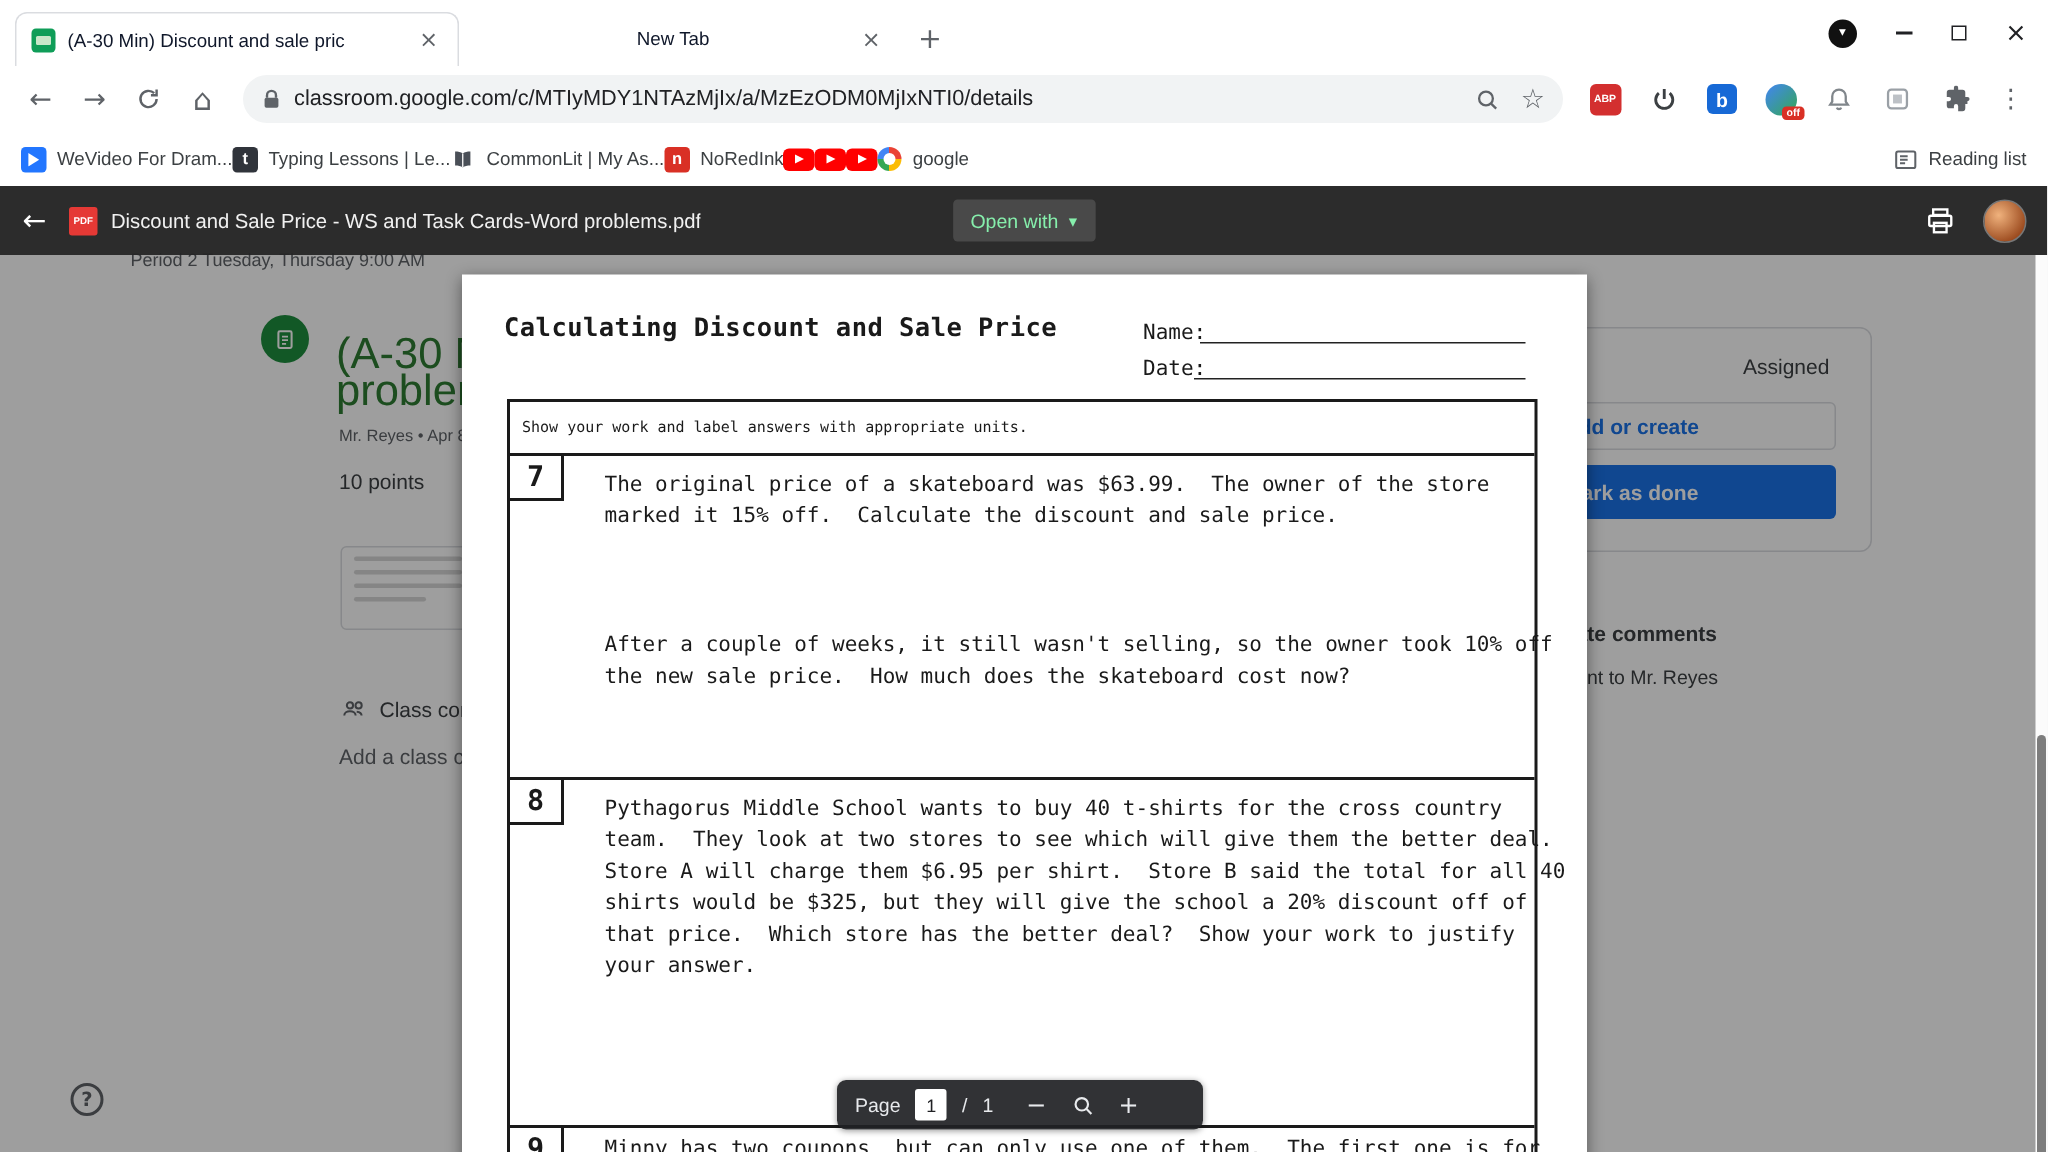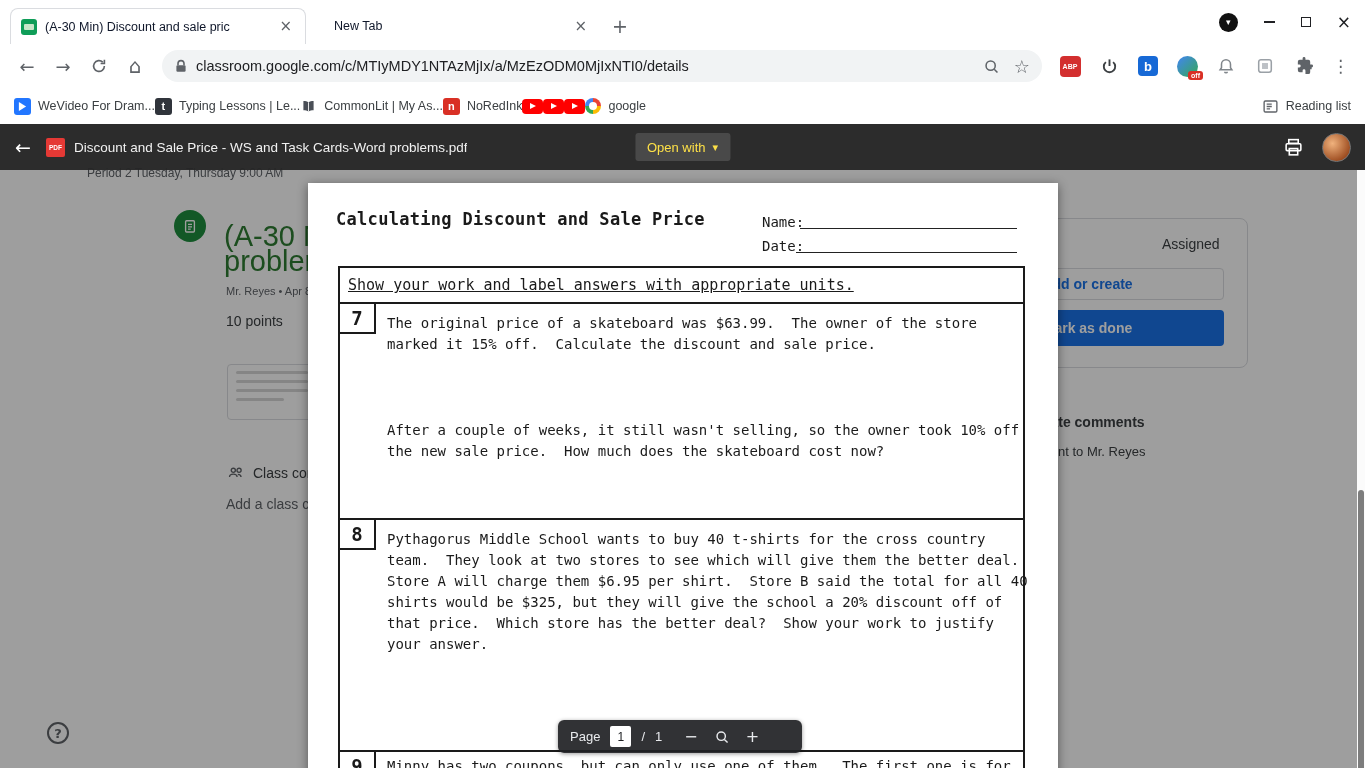--- a/index.html
+++ b/index.html
@@ -83,37 +83,37 @@
   .scrim { position:absolute; inset:0; background:rgba(0,0,0,0.38); z-index:2; }
 
   
   .pdf-page { position:absolute; left:308px; top:59px; width:750px; height:920px; background:#fff;
               z-index:3; box-shadow:0 2px 10px rgba(0,0,0,0.45); }
   .ws { font-family:"DejaVu Sans Mono", monospace; color:#1a1a1a; }
   .ws-title { font-size:17px; font-weight:bold; letter-spacing:0.3px; }
   .ws-label { font-size:14px;margin-left:16px; }
   .ws-line { border-bottom:1.6px solid #222; }
   .ws-table { position:absolute; left:30px; top:83px; width:687px; border:2px solid #1a1a1a; }
-  .trow-instr { height:34px; display:flex; align-items:center; padding-left:8px; font-size:15px;text-decoration:underline; }
+  .trow-instr { height:34px; display:flex; align-items:center; padding-left:8px; font-size:10px; }
   .trow { position:relative; border-top:2px solid #1a1a1a; }
   .numbox { position:absolute; left:0; top:0; width:36px; height:30px; border-right:2px solid #1a1a1a;
             border-bottom:2px solid #1a1a1a; display:flex; align-items:center; justify-content:center;
             font-size:19px; font-weight:bold; }
-  .ptext { margin-left:47px; padding:9px 15px 0 0; font-size:14px; line-height:21px; white-space:pre; }
+  .ptext { margin-left:63px; padding:9px 15px 0 0; font-size:14px; line-height:21px; white-space:pre; }
 
   
   .pdf-header { position:absolute; left:0; top:0; width:1365px; height:46px; background:rgba(37,37,37,0.94);
                 z-index:4; display:flex; align-items:center; color:#f1f1f1; }
   .pdfback { width:46px; display:flex; align-items:center; justify-content:center; font-size:19px; color:#fff; }
   .pdficon { width:19px; height:19px; background:#e53935; border-radius:2px; color:#fff; font-size:6.5px;
              font-weight:bold; display:flex; align-items:center; justify-content:center; margin-right:9px; }
   .pdfname { font-size:13.5px; white-space:nowrap; overflow:hidden; max-width:560px; }
   .openwith { position:absolute; left:50%; transform:translateX(-50%); top:9px; height:28px;
               background:rgba(255,255,255,0.14); border-radius:3px; display:flex; align-items:center;
-              gap:7px; padding:0 12px; font-size:13px; color:#fde047; }
+              gap:7px; padding:0 12px; font-size:13px; color:#86efac; }
   .hdr-right { margin-left:auto; display:flex; align-items:center; gap:18px; padding-right:14px; }
   .hdr-avatar { width:29px; height:29px; border-radius:50%;
                 background:radial-gradient(circle at 35% 35%, #f0b27d, #9c4b1f 75%); border:1px solid #777; }
 
   
   .page-controls { position:absolute; left:558px; top:596px; width:244px; height:33px; z-index:5;
                    background:rgba(32,33,36,0.92); border-radius:6px; display:flex; align-items:center;
                    color:#e8eaed; font-size:13px; padding:0 12px; gap:10px; box-shadow:0 1px 4px rgba(0,0,0,.4); }
   .pg-input { width:21px; height:21px; background:#fff; color:#202124; border-radius:2px;
               display:flex; align-items:center; justify-content:center; font-size:12px; }
@@ -131,21 +131,21 @@
 
 <div class="stage">
 
   <div class="tabstrip">
     <div class="tab active" style="margin-left:10px; width:296px;">
       <span class="fav classroom-fav"></span>
       <span class="tab-title">(A-30 Min) Discount and sale pric</span>
       <span class="tab-close glyph">×</span>
     </div>
     <div class="tab" style="margin-left:6px; width:288px;">
-      <span class="tab-title" style="margin-left:12px;">New Tab</span>
+      <span class="tab-title" style="margin-left:12px;text-align:center;">New Tab</span>
       <span class="tab-close glyph">×</span>
     </div>
     <div class="newtab glyph">+</div>
     <div class="win-controls">
       <span class="chev-circle glyph">▾</span>
       <span class="win-min"></span>
       <span class="win-max"></span>
       <span class="win-close glyph">×</span>
     </div>
   </div>

